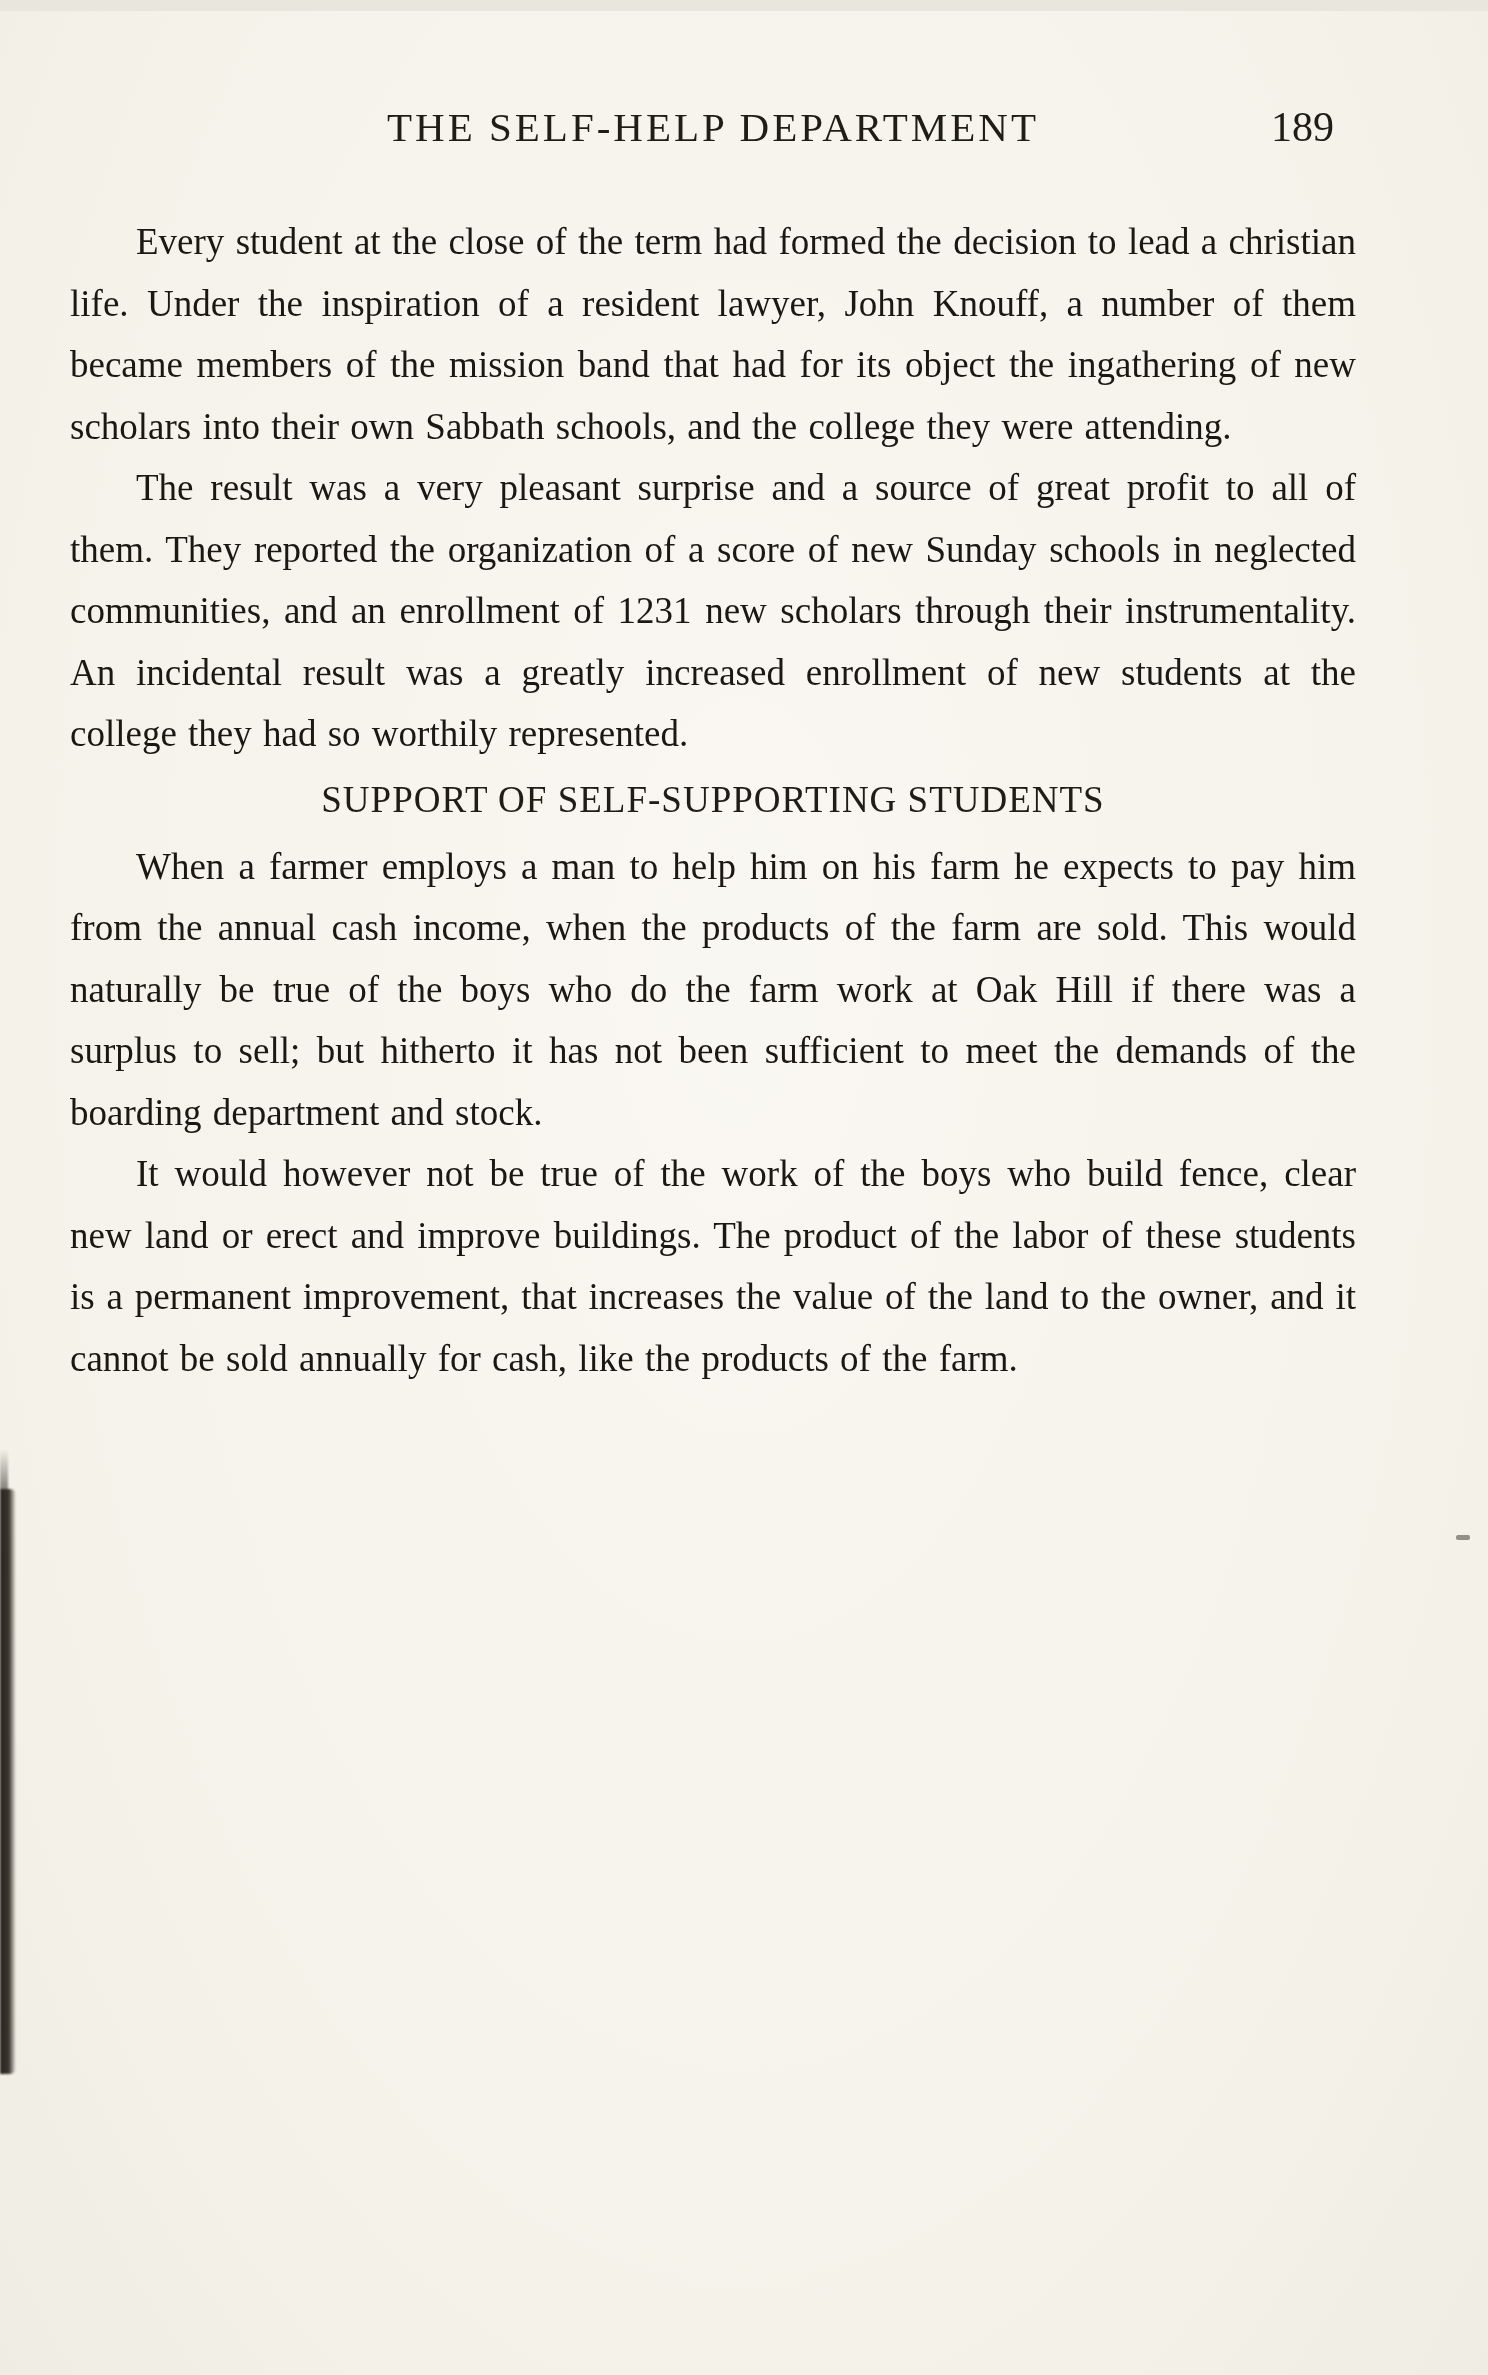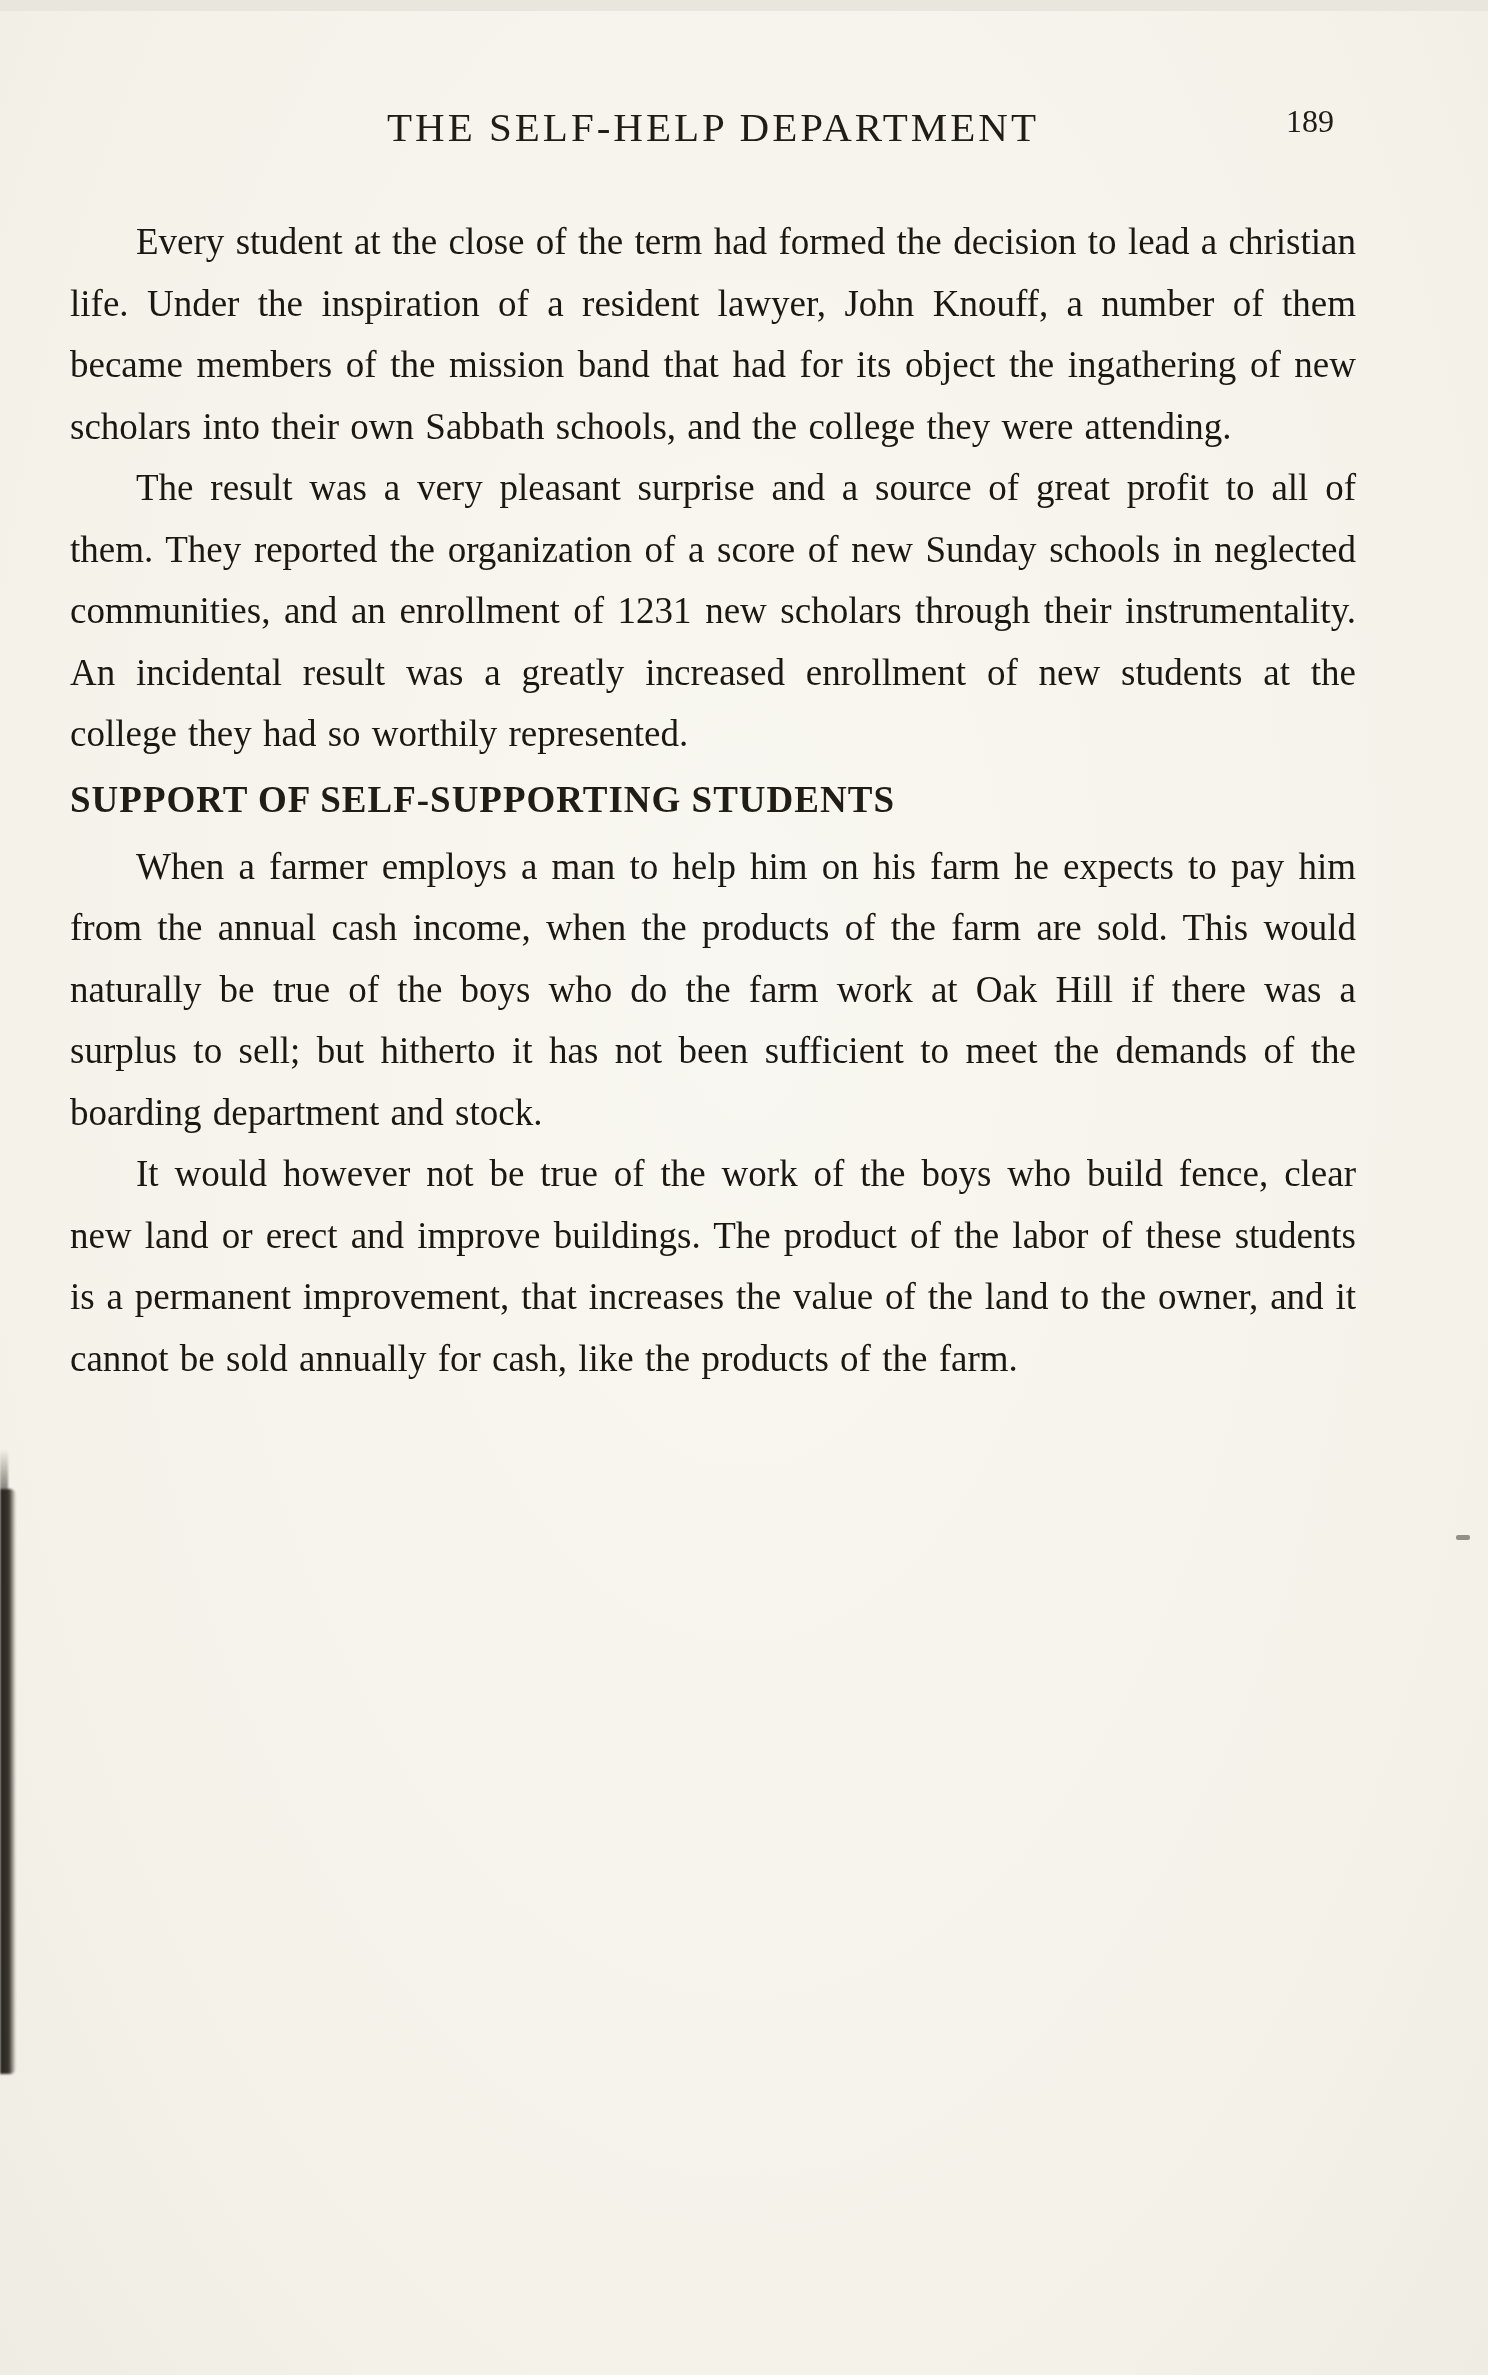--- a/index.html
+++ b/index.html
@@ -35,40 +35,40 @@
     right: 0;
     text-align: center;
     font-size: 41px;
     letter-spacing: 3px;
     color: #201c16;
   }
   .page-header .page-number {
     position: absolute;
     right: 22px;
     top: 0;
-    font-size: 32px;
+    font-size: 42px;
     color: #201c16;
   }
   .body-text p {
     margin: 0;
     font-size: 37px;
     line-height: 61.5px;
     text-align: justify;
     text-justify: inter-word;
     word-spacing: 2px;
   }
   .body-text p.indent {
     text-indent: 66px;
   }
   .section-heading {
     margin: 4px 0 6px 0;
     font-size: 37px;
     line-height: 61px;
-    font-weight: bold;
-    text-align: left;
+    font-weight: normal;
+    text-align: center;
     letter-spacing: 1px;
     color: #201c16;
   }
   
   .binding-shadow {
     position: absolute;
     left: 0;
     top: 1478px;
     width: 16px;
     height: 585px;

